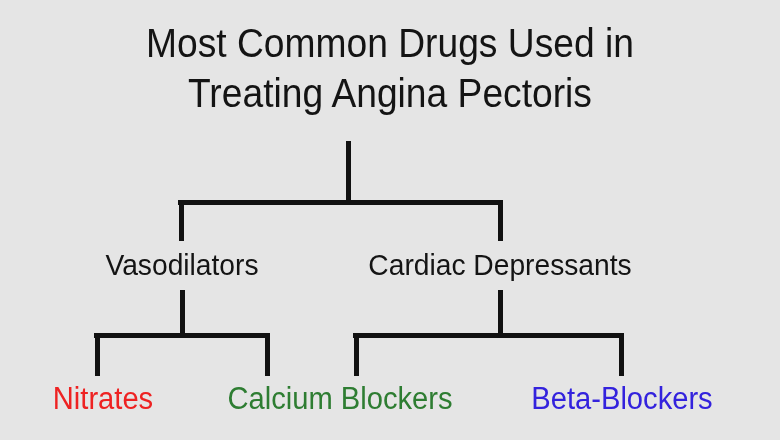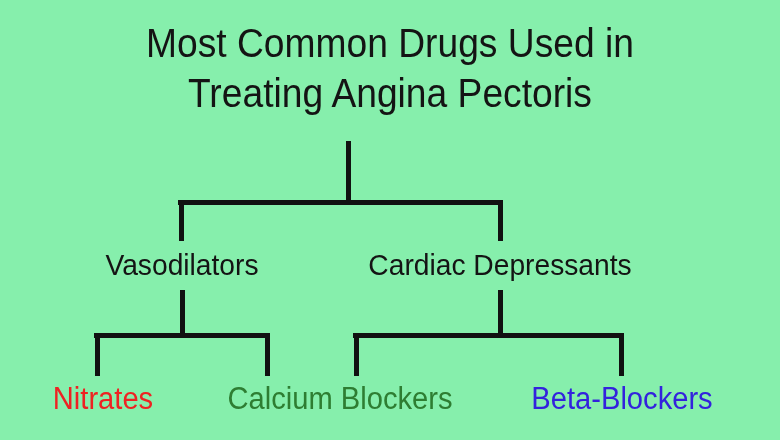--- a/index.html
+++ b/index.html
@@ -60,21 +60,21 @@
   }
   .leaf-label {
     font-size: 31px;
     line-height: 36px;
     top: 381px;
   }
 </style>
 </head>
 <body>
 
-<div id="diagram-root" style="background: #86efac; text-decoration: underline;">
+<div id="diagram-root" style="background: #e5e5e5; text-decoration: underline;">
 
   <div id="chart-title" style="color: rgb(20, 20, 20);">
     <span class="title-line">Most Common Drugs Used in</span>
     <span class="title-line">Treating Angina Pectoris</span>
   </div>
 
   <svg id="connector-layer" width="780" height="440" viewBox="0 0 780 440" shape-rendering="crispEdges">
     <g stroke="#111111" stroke-width="5" stroke-linecap="butt" fill="none">
 
       <line x1="348" y1="141" x2="348" y2="202"></line>

